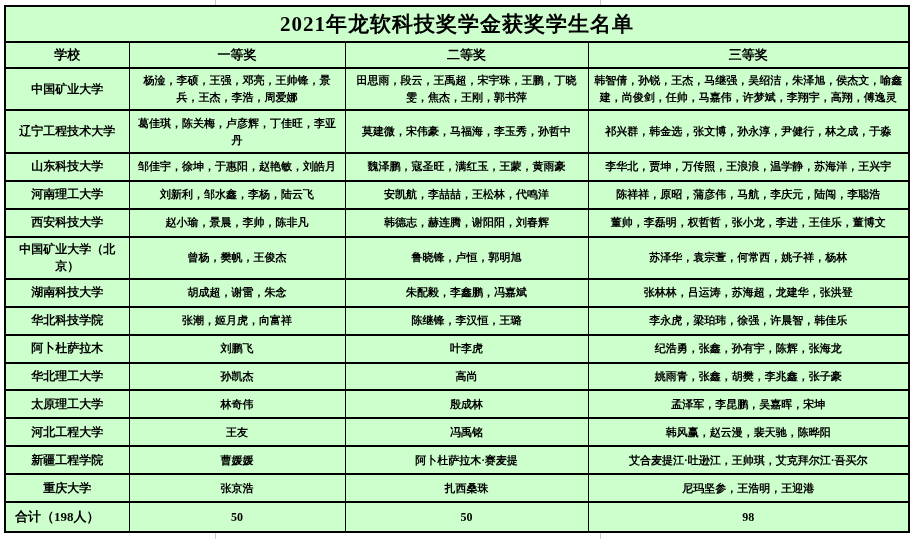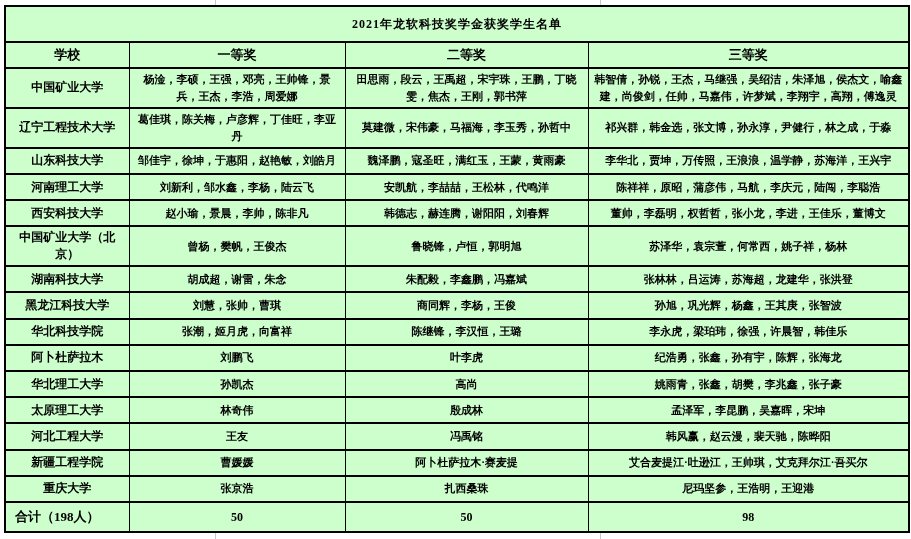--- a/index.html
+++ b/index.html
@@ -30,21 +30,21 @@
     border-top: 2px solid #000;
     border-bottom: 2px solid #000;
     padding: 1px 4px;
     text-align: center;
     vertical-align: middle;
     font-weight: bold;
     overflow: hidden;
   }
   table.award-table { border: 2px solid #000; }
   .title-cell {
-    font-size: 12px;
+    font-size: 21px;
     letter-spacing: 1px;
     height: 32px;
   }
   .header-row th { font-size: 13px; height: 22px; }
   td.school { font-size: 12px; }
   td.names { font-size: 11px; line-height: 1.55; font-family: Liberation Serif, serif; }
   tr.data-row { height: 25px; }
   tr.data-row-tall { height: 38px; padding-left: 21px; }
   tfoot td { font-size: 13px; height: 26px; }
   tfoot td.total-label { text-align: left; padding-left: 9px; }
@@ -113,26 +113,20 @@
         <td class="names">鲁晓锋，卢恒，郭明旭</td>
         <td class="names">苏泽华，袁宗萱，何常西，姚子祥，杨林</td>
       </tr>
       <tr class="data-row">
         <td class="school">湖南科技大学</td>
         <td class="names">胡成超，谢雷，朱念</td>
         <td class="names">朱配毅，李鑫鹏，冯嘉斌</td>
         <td class="names">张林林，吕运涛，苏海超，龙建华，张洪登</td>
       </tr>
       <tr class="data-row">
-        <td class="school">黑龙江科技大学</td>
-        <td class="names">刘慧，张帅，曹琪</td>
-        <td class="names">商同辉，李杨，王俊</td>
-        <td class="names">孙旭，巩光辉，杨鑫，王其庚，张智波</td>
-      </tr>
-      <tr class="data-row">
         <td class="school">华北科技学院</td>
         <td class="names">张潮，姬月虎，向富祥</td>
         <td class="names">陈继锋，李汉恒，王璐</td>
         <td class="names">李永虎，梁珀玮，徐强，许晨智，韩佳乐</td>
       </tr>
       <tr class="data-row">
         <td class="school">阿卜杜萨拉木</td>
         <td class="names">刘鹏飞</td>
         <td class="names">叶李虎</td>
         <td class="names">纪浩勇，张鑫，孙有宇，陈辉，张海龙</td>

